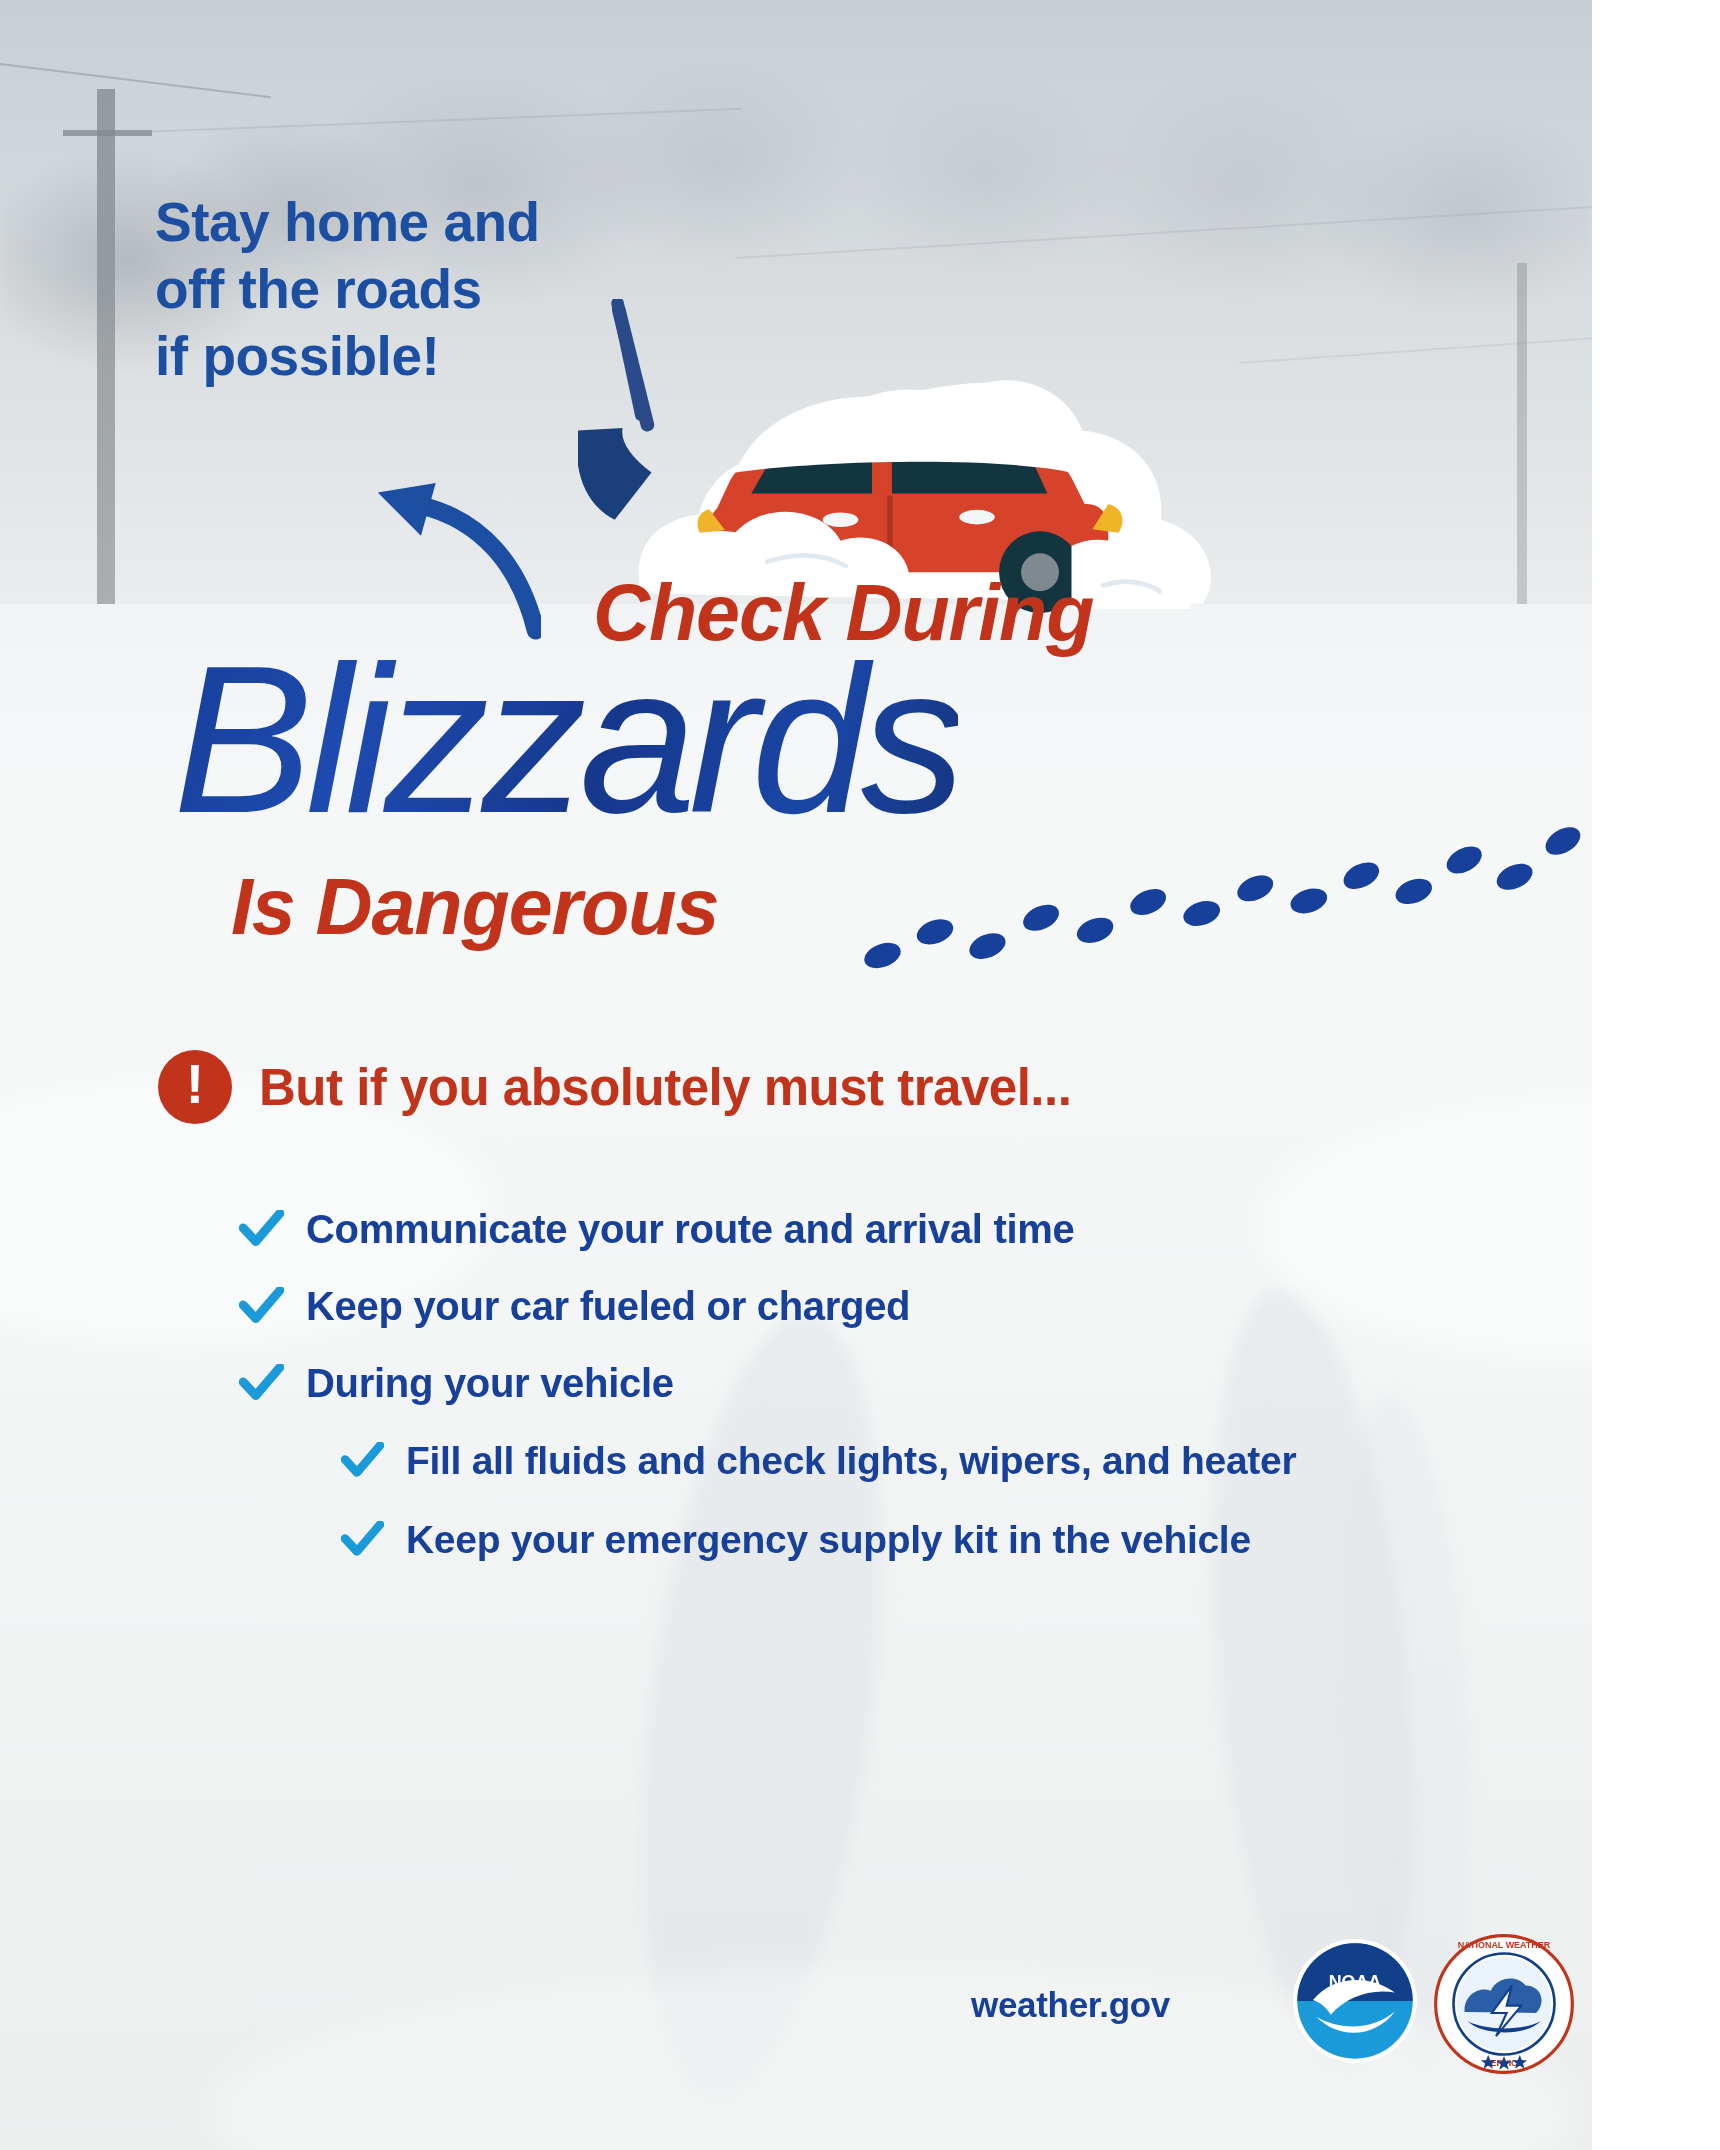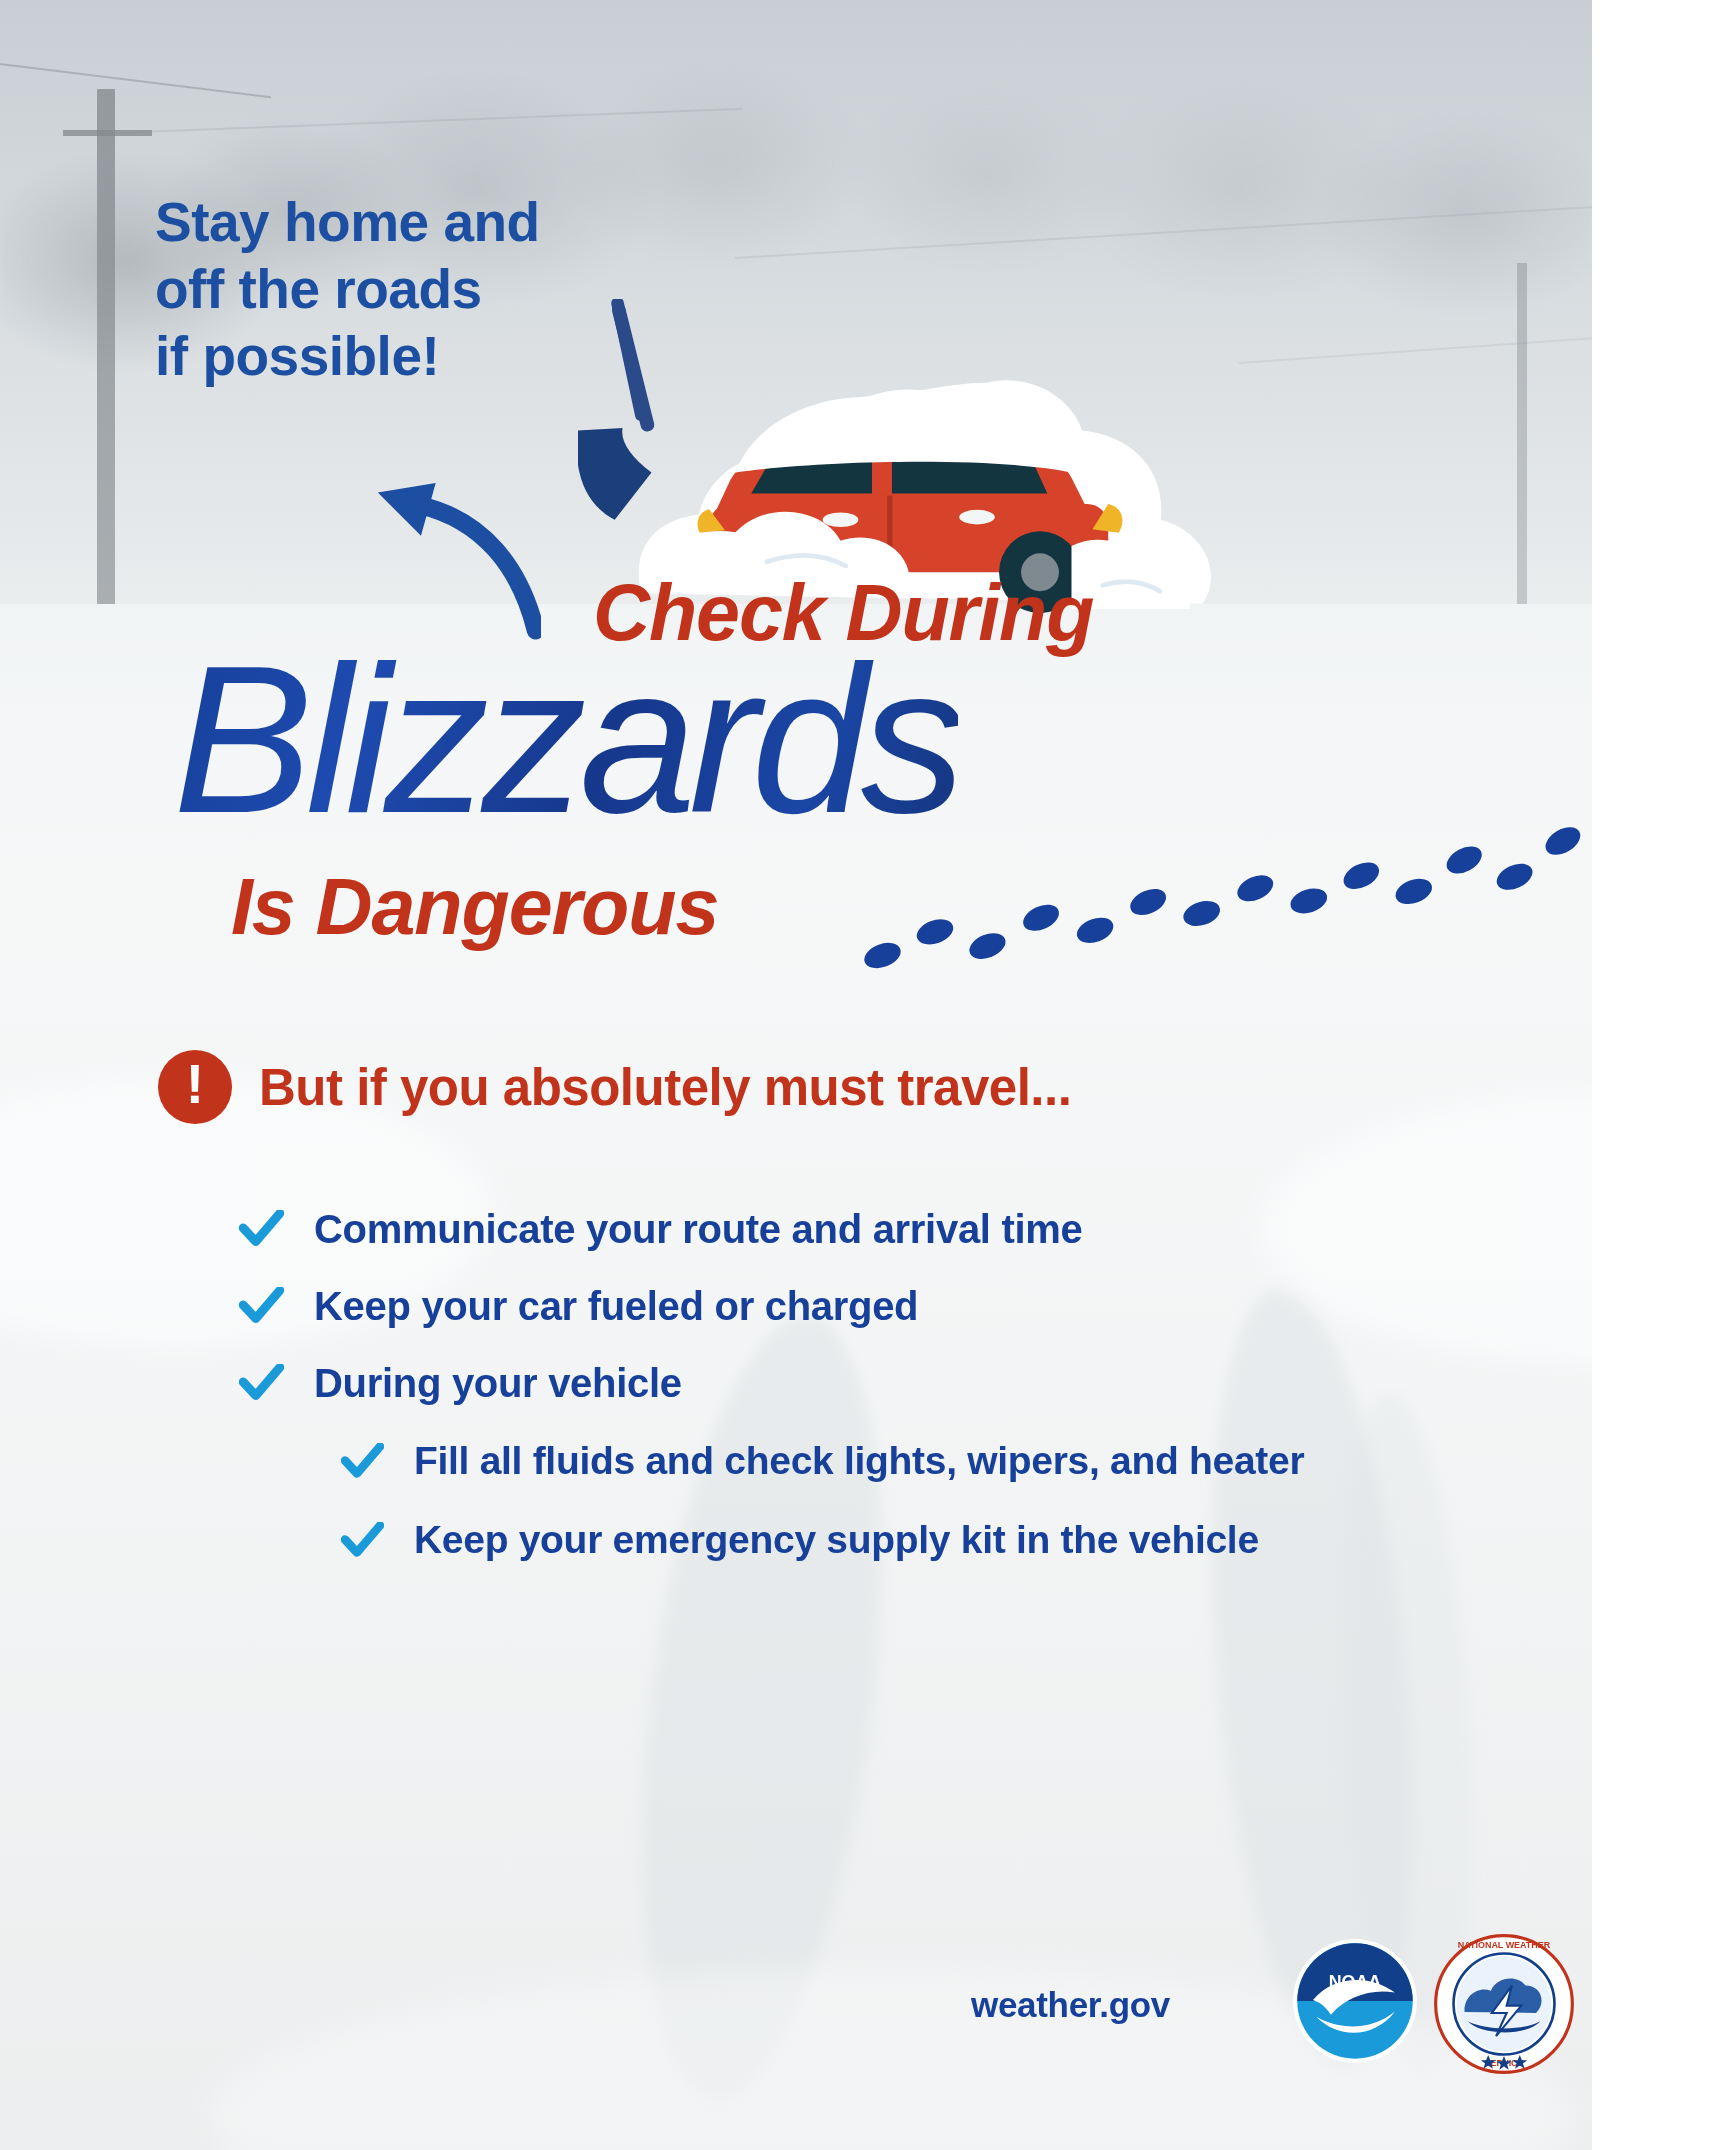--- a/index.html
+++ b/index.html
@@ -123,24 +123,24 @@
     font-size: 55px; font-weight: 800; line-height: 1;
     padding-bottom: 4.2px;
   }
   .must-travel-text {
     font-size: 51px; font-weight: 800; color: #c1341b; letter-spacing: -0.5px;
   }
 
   
   .checklist { position: absolute; left: 239px; top: 1208px; width: 1365px; }
   .check-item {
-    display: flex; align-items: flex-start; gap: 30px;
+    display: flex; align-items: flex-start; gap: 22px;
     margin-bottom: 34px;
   }
-  .check-item.sub { margin-left: 102px; margin-bottom: 37px; align-items: flex-end; }
+  .check-item.sub { margin-left: 102px; margin-bottom: 37px; }
   .check-mark { flex: 0 0 auto; margin-top: 2.1px; }
   .check-label {
     font-size: 40px; font-weight: 800; color: #17409a; letter-spacing: -0.3px;
     line-height: 1.08;
   }
   .check-item.sub .check-label { font-size: 39px; }
 
   
   .footer { position: absolute; left: 0; top: 1922px; width: 100%; height: 210px; }
   .weather-gov {

